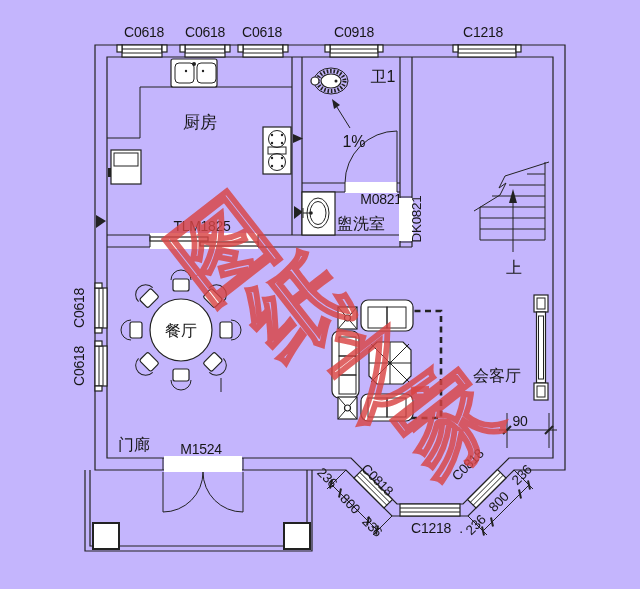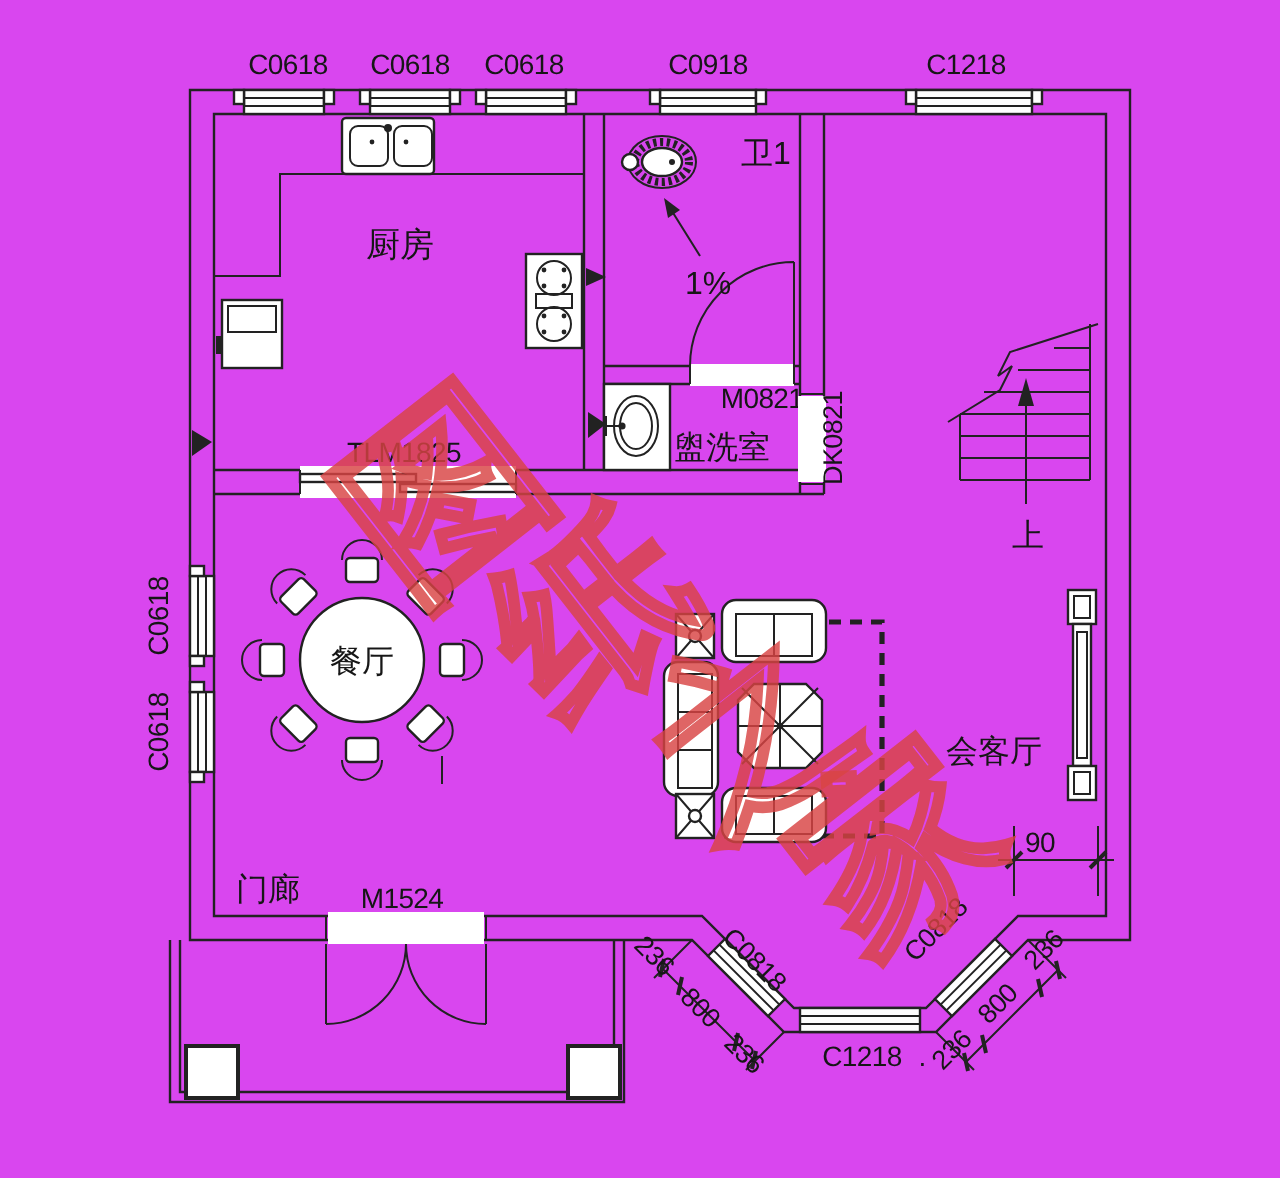--- a/index.html
+++ b/index.html
@@ -1,16 +1,16 @@
 <!DOCTYPE html>
 <html><head>
 <meta charset="utf-8">
 <style>
   html,body{margin:0;padding:0;background:#fff;}
-  .page{position:relative;width:640px;height:589px;background:#d946ef;overflow:hidden;}
+  .page{position:relative;width:640px;height:589px;background:#c4b5fd;overflow:hidden;}
   svg{display:block;}
   .ln{stroke:#222;stroke-width:1.2;fill:none;stroke-linecap:butt;}
   .thin{stroke:#222;stroke-width:1;fill:none;}
   .fw{fill:#fff;stroke:#222;stroke-width:1.2;}
   .wh{fill:#fff;stroke:none;}
   .blk{fill:#222;stroke:none;}
   .dash{stroke:#222;stroke-width:2.6;fill:none;stroke-dasharray:6 4.5;}
   .hatch{stroke:#222;stroke-width:4;fill:none;stroke-dasharray:1.6 1.8;}
   .tick{stroke:#222;stroke-width:2;fill:none;}
   text{font-family:"Liberation Sans",sans-serif;fill:#161616;}

